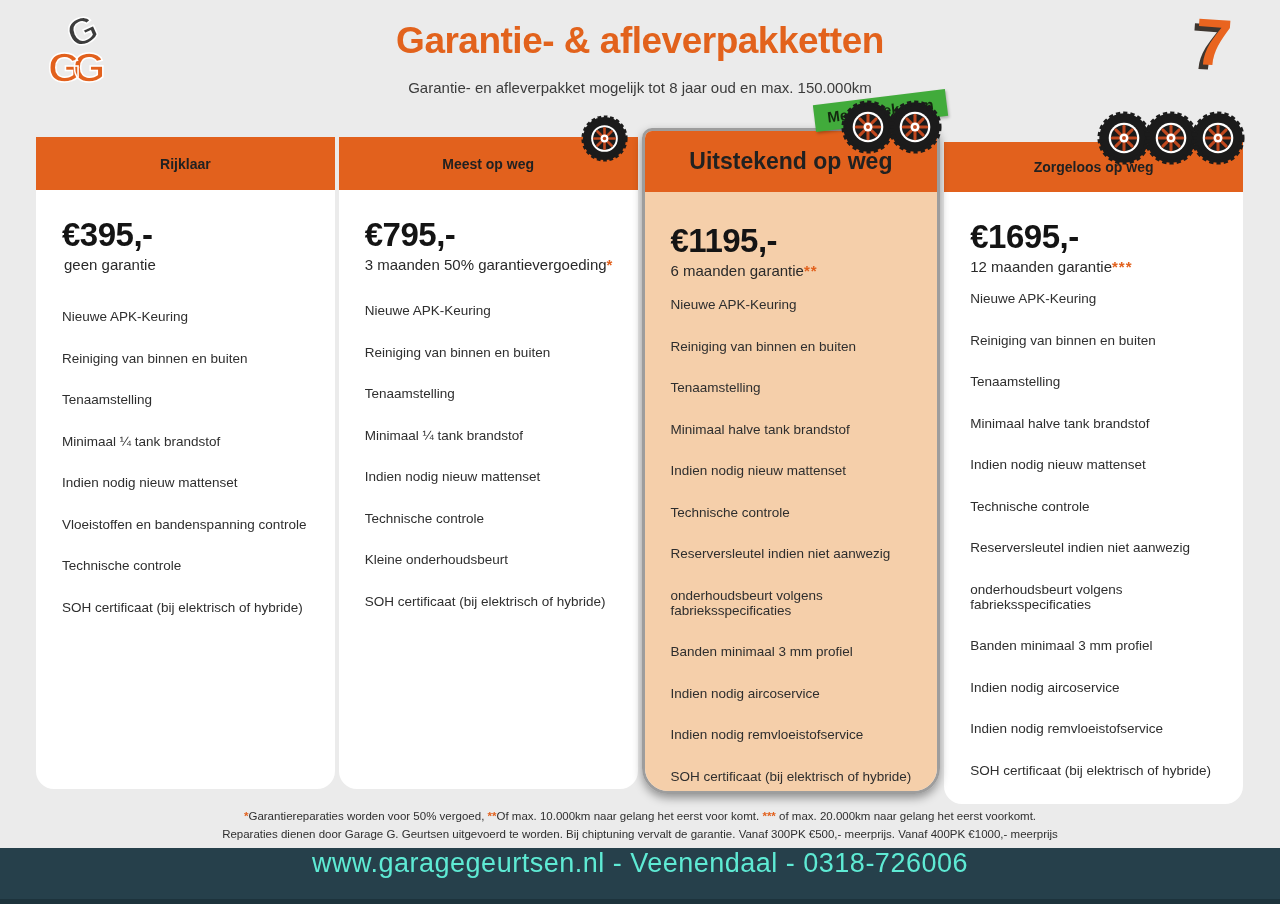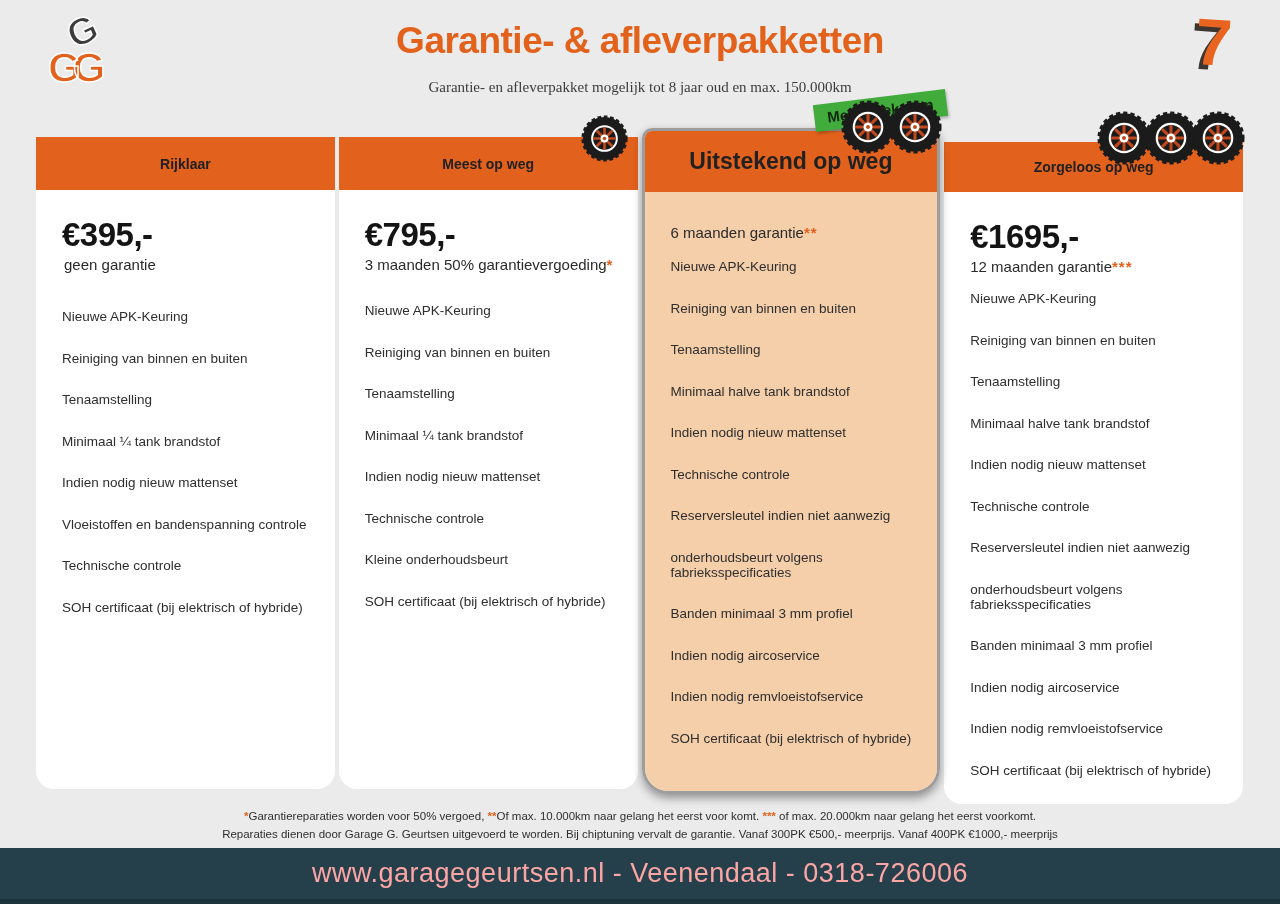--- a/index.html
+++ b/index.html
@@ -6,21 +6,21 @@
   html,body { width:1280px; height:904px; overflow:hidden; }
   body {
     font-family:"Liberation Sans","DejaVu Sans",sans-serif;
     background:#ebebeb; color:#222; position:relative;
   }
 
   
   .page-header { height:128px; position:relative; }
   .head-center { position:absolute; left:0; right:0; top:20px; text-align:center; }
   .page-title { font-size:37px; font-weight:800; color:#e2621c; letter-spacing:-0.5px; }
-  .page-subtitle { margin-top:17px; font-size:15px; color:#3b3b3b;font-family:Liberation Serif, serif; }
+  .page-subtitle { margin-top:17px; font-size:15px; color:#3b3b3b; }
 
   .logo { position:absolute; left:46px; top:14px; width:76px; height:76px; }
   .logo-g-top {
     position:absolute; top:-4px; left:22px; font-size:38px; font-weight:800;
     color:#3c3c3c; transform:rotate(-24deg); -webkit-text-stroke:1.5px #fff;
   }
   .logo-g-bottom {
     position:absolute; bottom:-2px; left:2px; font-size:42px; font-weight:800;
     color:#e2611d; letter-spacing:-8px; -webkit-text-stroke:1.5px #fff;
   }
@@ -89,22 +89,22 @@
 
   
   .footnotes {
     margin-top:14px; text-align:center; font-size:11.5px;
     line-height:1.55; color:#2f2f2f;
   }
   .footnotes .ast { color:#e2611d; font-weight:700; }
   .site-footer {
     position:absolute; left:0; right:0; bottom:0; height:56px;
     background:#26404b; border-bottom:5px solid #1d333c;
-    display:flex; align-items:center; justify-content:center;
-    color:#fca5a5; font-size:27px; letter-spacing:0.5px;
+    display:flex; align-items:flex-start; justify-content:center;
+    color:#5eead4; font-size:27px; letter-spacing:0.5px;
   }
 </style>
 </head>
 <body>
 
 <header class="page-header">
   <div class="logo">
     <span class="logo-g-top">G</span>
     <span class="logo-g-bottom">GG</span>
   </div>
@@ -225,20 +225,21 @@
     <circle cx="30" cy="30" r="5" fill="#ffffff"></circle>
     <circle cx="30" cy="30" r="2.2" fill="#c0481e"></circle>
   </svg>
 </div>
     <div class="badge">Meest gekozen</div>
     <div class="card">
       <div class="col-header">
         <span class="col-title">Uitstekend op weg</span>
       </div>
       <div class="col-body">
+        <div class="price">€1195,-</div>
         <div class="warranty">
           <span class="w-text">6 maanden garantie</span><span class="w-ast">**</span>
         </div>
         <ul class="features">
             <li>Nieuwe APK-Keuring</li>
             <li>Reiniging van binnen en buiten</li>
             <li>Tenaamstelling</li>
             <li>Minimaal halve tank brandstof</li>
             <li>Indien nodig nieuw mattenset</li>
             <li>Technische controle</li>

